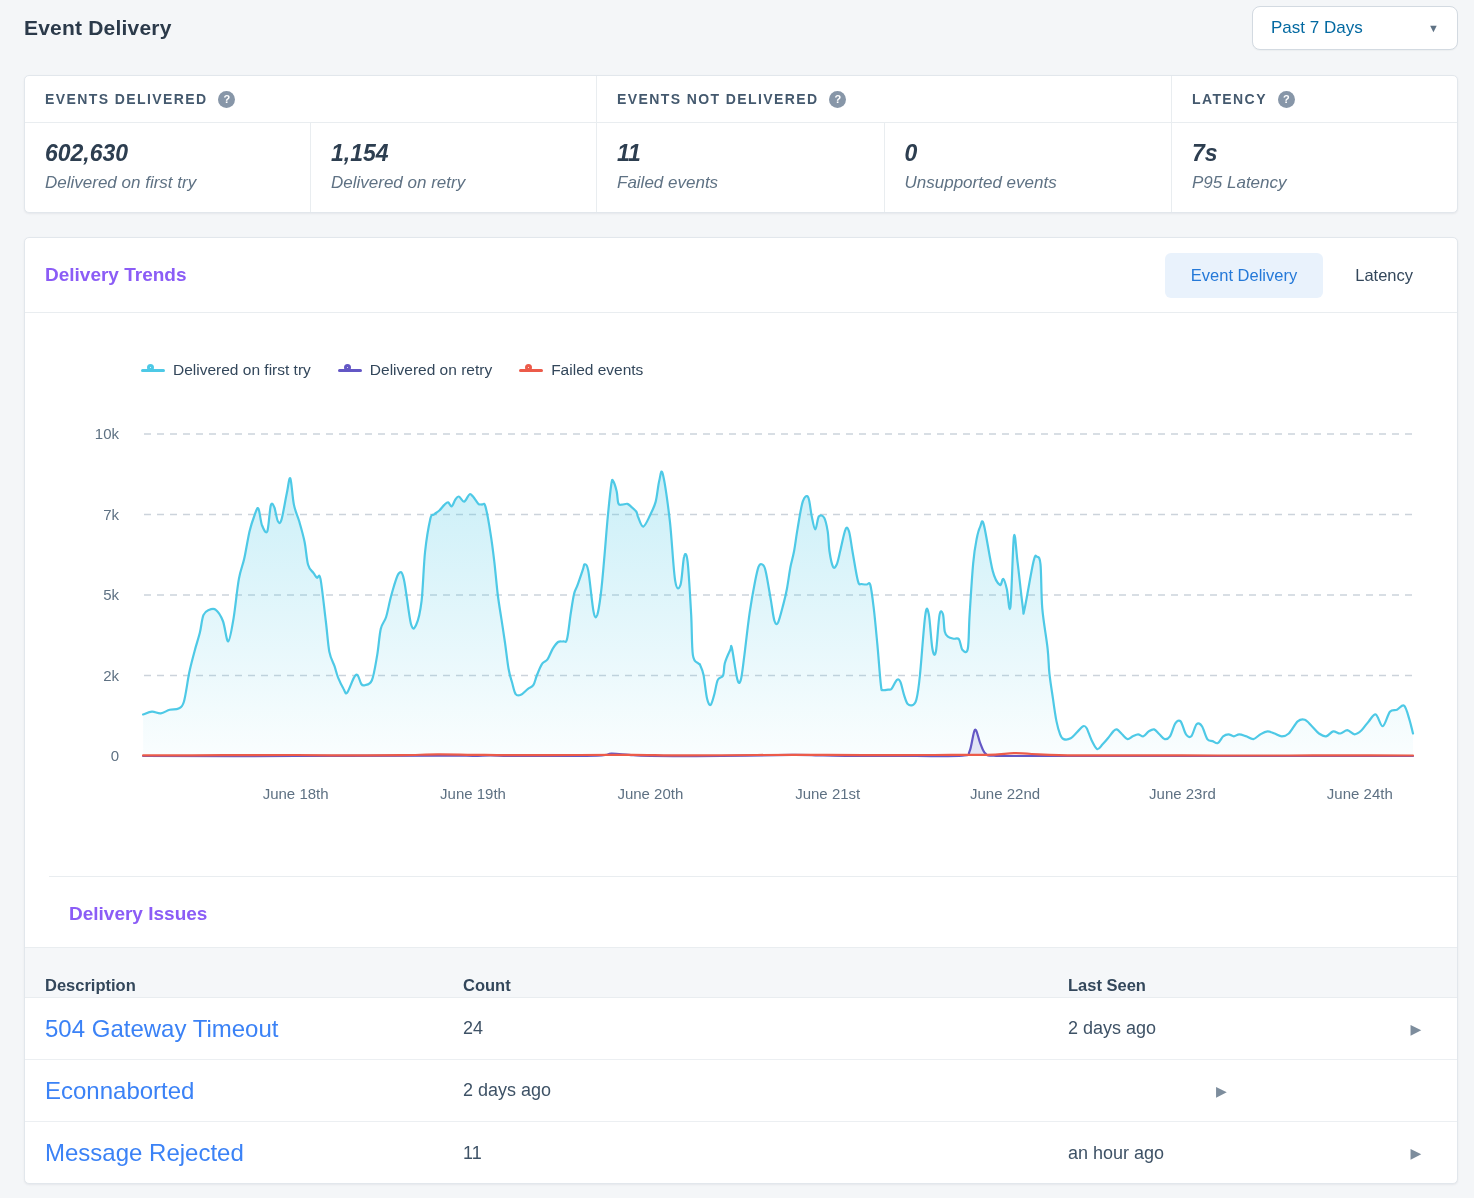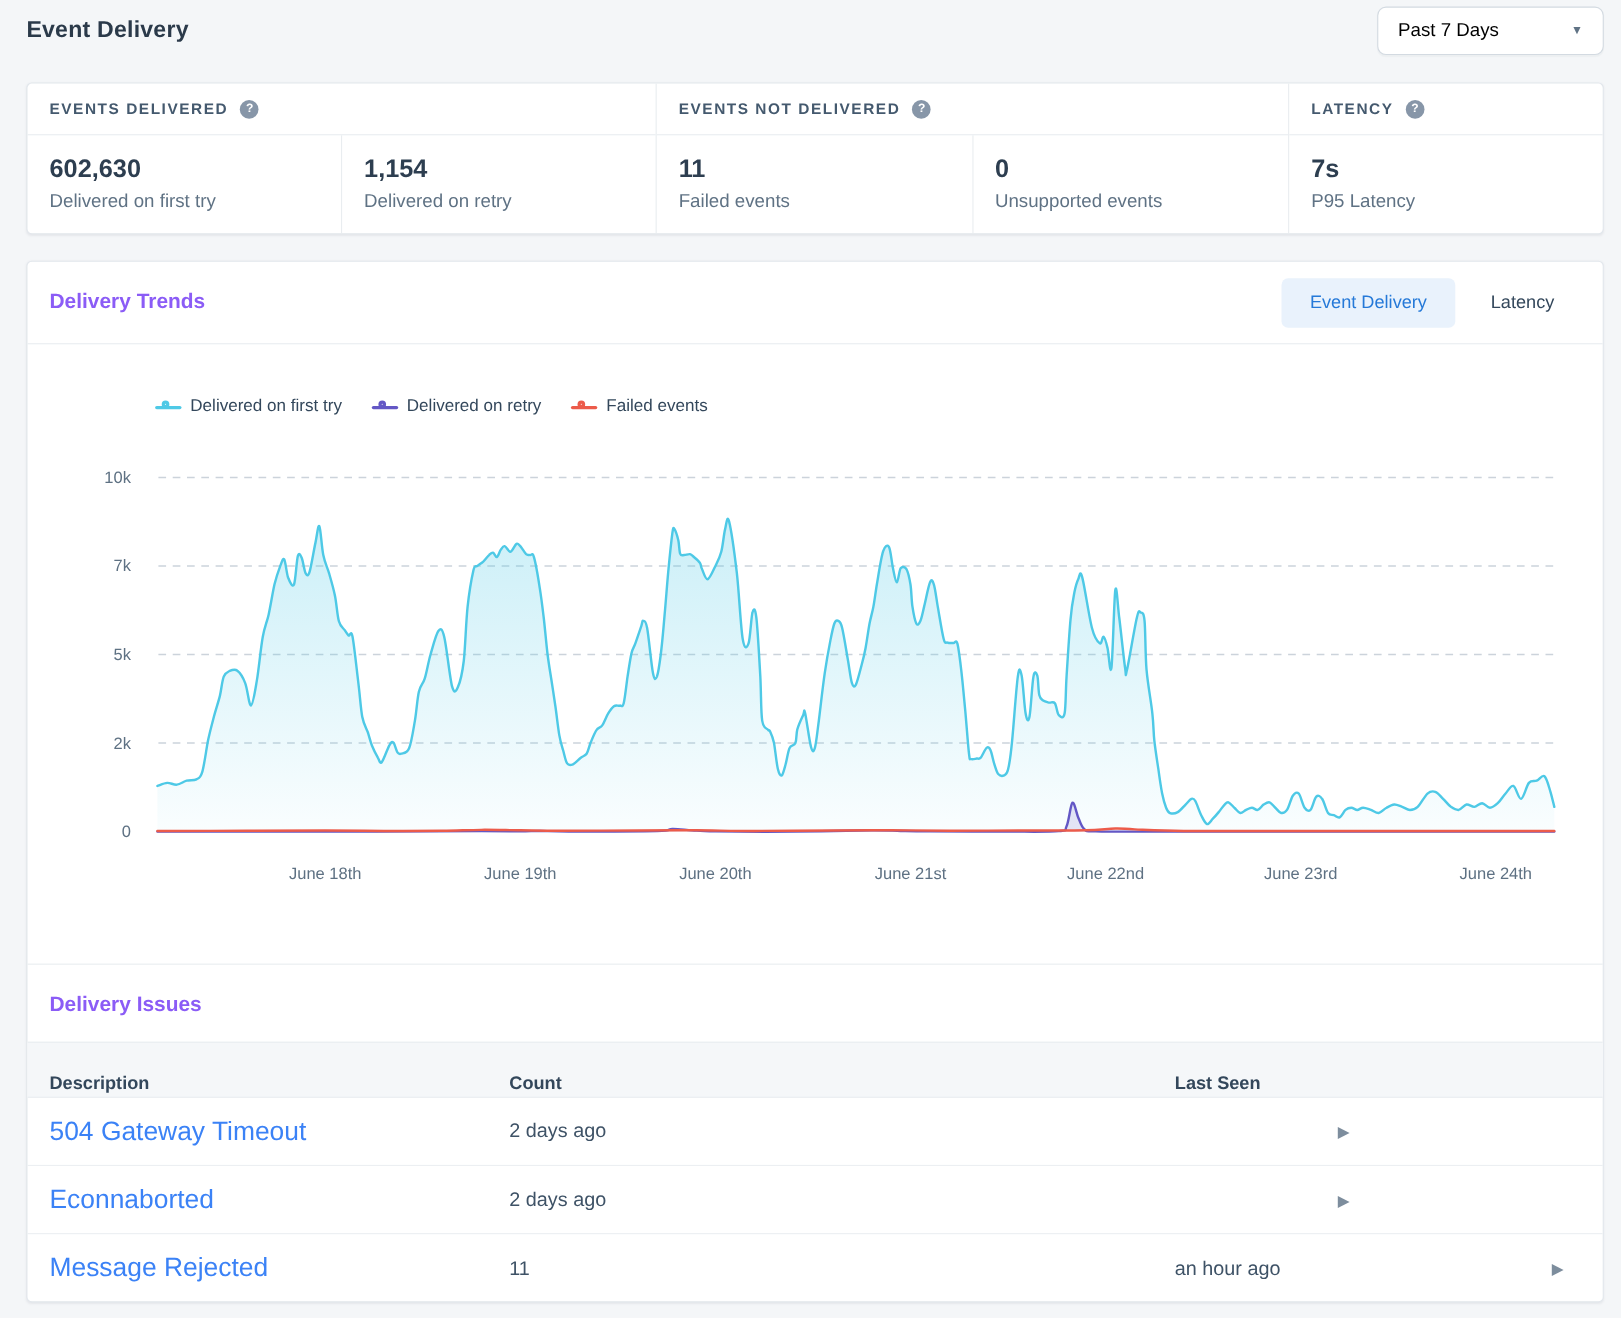--- a/index.html
+++ b/index.html
@@ -3,35 +3,35 @@
 <meta charset="utf-8">
 <style>
   * { margin:0; padding:0; box-sizing:border-box; }
   html,body { width:1474px; height:1198px; background:#f4f6f8; font-family:"Liberation Sans","DejaVu Sans",sans-serif; color:#2d3e50; overflow:hidden; }
   .page { position:relative; width:1474px; height:1198px; }
 
   
   .topbar { position:relative; height:61px; padding:16px 16px 0 24px; }
   .page-title { font-size:21px; font-weight:700; color:#2b3a4a; letter-spacing:.2px; }
   .dropdown { position:absolute; top:6px; right:16px; width:206px; height:44px; background:#fff; border:1px solid #d3dae1; border-radius:8px; display:flex; align-items:center; justify-content:space-between; padding:0 18px; cursor:pointer; box-shadow:0 1px 1px rgba(60,70,85,.04); }
-  .dropdown .val { font-size:17px; color:#000000; }
+  .dropdown .val { font-size:17px; color:#0369a1; }
   .dropdown .caret { font-size:11px; color:#5f7284; }
 
   .card { background:#fff; border:1px solid #e2e7ec; border-radius:5px; box-shadow:0 1px 2px rgba(60,70,85,.08); }
 
   
   .stats-card { position:absolute; left:24px; top:75px; width:1434px; height:138px; display:flex; }
   .stat-group { display:flex; flex-direction:column; }
   .stat-group + .stat-group { border-left:1px solid #e9edf0; }
   .g1 { width:571px; } .g2 { width:575px; } .g3 { flex:1; }
   .stat-header { height:47px; display:flex; align-items:center; gap:11px; padding:0 20px; border-bottom:1px solid #e9edf0; }
   .stat-header .ht { font-size:14px; font-weight:700; letter-spacing:1.4px; color:#44596e; }
   .help { width:17px; height:17px; border-radius:50%; background:#8796a8; color:#fff; font-size:11px; font-weight:700; display:inline-flex; align-items:center; justify-content:center; cursor:pointer; }
   .stat-body { flex:1; display:flex; }
-  .metric { flex:1; padding:17px 20px; }
+  .metric { flex:1; padding:17px 20px;font-style:italic; }
   .metric + .metric { border-left:1px solid #e9edf0; }
   .metric-value { font-size:23px; font-weight:700; color:#2d3e50; margin-bottom:6px; }
   .metric-label { font-size:17px; color:#5f7284; }
 
   
   .main-card { position:absolute; left:24px; top:237px; width:1434px; height:947px; }
   .trends-header { height:75px; display:flex; align-items:center; justify-content:space-between; padding:0 18px 0 20px; border-bottom:1px solid #e9edf0; }
   .section-title { font-size:19px; font-weight:700; color:#8b5cf6; }
   .tabs { display:flex; align-items:center; gap:6px; }
   .tab { border:none; background:transparent; font-family:inherit; font-size:16.5px; color:#33475b; padding:13px 26px; border-radius:6px; cursor:pointer; }
@@ -44,21 +44,21 @@
   .lmark { position:relative; width:24px; height:14px; display:inline-block; }
   .lline { position:absolute; left:0; right:0; top:6px; height:3px; border-radius:2px; }
   .lring { position:absolute; left:6px; top:1px; width:7px; height:7px; background:#fff; border:3px solid; border-radius:50%; }
   .llabel { margin-left:8px; font-size:15.5px; color:#33475b; }
   #trend-svg { position:absolute; left:0; top:0; }
   .ytick { font-size:15px; fill:#5e7183; text-anchor:end; }
   .xtick { font-size:15px; fill:#5e7183; text-anchor:middle; }
   .gridline { stroke:#ccd3db; stroke-width:1.4; stroke-dasharray:7 6; }
 
   
-  .issues-head { border-top:1px solid #e9edf0; padding:26px 20px 22px 20px; }
+  .issues-head { border-top:1px solid #e9edf0; padding:26px 20px 22px 20px;margin-left:24px; }
   .itable { width:100%; }
   .irow { display:grid; grid-template-columns:438px 605px 307px 82px; align-items:center; }
   .irow > :first-child { padding-left:20px; }
   .ithead { height:51px; background:#f5f7f9; border-top:1px solid #e9edf0; border-bottom:1px solid #e9edf0; }
   .ithead .col { font-size:16.5px; font-weight:700; color:#33475b;margin-top:26px; }
   .idata { height:62px; border-bottom:1px solid #eceff2; }
   .idata:last-child { border-bottom:none; }
   .ilink { font-size:24px; color:#3b82f6; text-decoration:none; cursor:pointer; }
   .icount, .iseen { font-size:18px; color:#3e5266; }
   .ichev { justify-self:center; color:#7d8d9d; font-size:14px; cursor:pointer; line-height:1; }
@@ -193,20 +193,21 @@
 
     <div class="itable">
       <div class="irow ithead">
         <div class="col">Description</div>
         <div class="col">Count</div>
         <div class="col">Last Seen</div>
         <div></div>
       </div>
       <div class="irow idata">
         <a class="ilink">504 Gateway Timeout</a>
+        <div class="icount">24</div>
         <div class="iseen">2 days ago</div>
         <div class="ichev">▶</div>
       </div>
       <div class="irow idata">
         <a class="ilink">Econnaborted</a>
         <div class="iseen">2 days ago</div>
         <div class="ichev">▶</div>
       </div>
       <div class="irow idata">
         <a class="ilink">Message Rejected</a>

